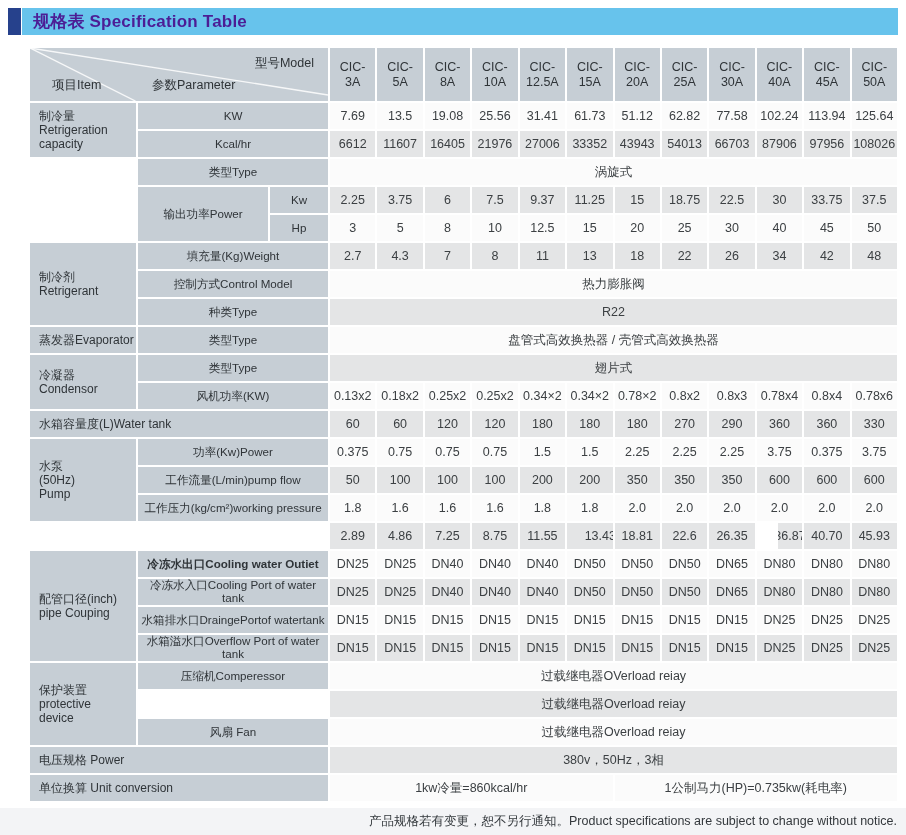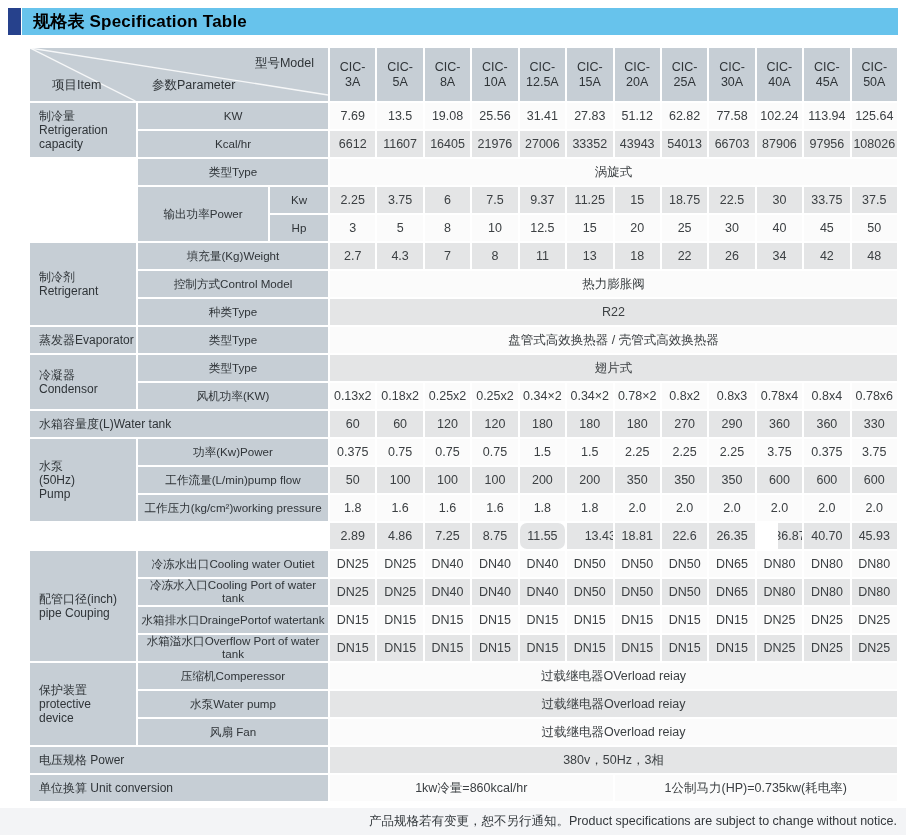--- a/index.html
+++ b/index.html
@@ -6,21 +6,21 @@
   body{
     width:906px;height:835px;position:relative;overflow:hidden;
     background:#ffffff;
     font-family:"Liberation Sans","DejaVu Sans",sans-serif;
     color:#3c4043;
   }
   
   .titlebar{display:flex;align-items:stretch;margin:8px 8px 0 8px;height:27px;}
   .titleblock{width:13px;background:#26418c;margin-right:1px;}
   .titlebar-bg{flex:1;background:#67c3ec;display:flex;align-items:center;}
-  .titlebar-bg span{font-size:17px;font-weight:bold;color:#000000;padding-left:11px;letter-spacing:.2px;}
+  .titlebar-bg span{font-size:17px;font-weight:bold;color:#4c1d95;padding-left:11px;letter-spacing:.2px;}
   
   #grid{
     display:grid;
     grid-template-columns:106px 130px 58px repeat(12,1fr);
     grid-template-rows:53px repeat(25,26px);
     gap:2px;
     width:867px;
     margin:13px 0 0 30px;
   }
   .cell{display:flex;align-items:center;justify-content:center;text-align:center;overflow:hidden;}
@@ -92,21 +92,21 @@
 50A</div>
     <div class="cell label item" style="grid-area: 2 / 1 / span 2 / span 1;">制冷量
 Retrigeration
 capacity</div>
     <div class="cell label param" style="grid-area: 2 / 2 / span 1 / span 2;">KW</div>
     <div class="cell data white" style="grid-area: 2 / 4 / span 1 / span 1;">7.69</div>
     <div class="cell data white" style="grid-area: 2 / 5 / span 1 / span 1;">13.5</div>
     <div class="cell data white" style="grid-area: 2 / 6 / span 1 / span 1;">19.08</div>
     <div class="cell data white" style="grid-area: 2 / 7 / span 1 / span 1;">25.56</div>
     <div class="cell data white" style="grid-area: 2 / 8 / span 1 / span 1;">31.41</div>
-    <div class="cell data white" style="grid-area: 2 / 9 / span 1 / span 1;">27.83</div>
+    <div class="cell data white" style="grid-area: 2 / 9 / span 1 / span 1;">61.73</div>
     <div class="cell data white" style="grid-area: 2 / 10 / span 1 / span 1;">51.12</div>
     <div class="cell data white" style="grid-area: 2 / 11 / span 1 / span 1;">62.82</div>
     <div class="cell data white" style="grid-area: 2 / 12 / span 1 / span 1;">77.58</div>
     <div class="cell data white" style="grid-area: 2 / 13 / span 1 / span 1;">102.24</div>
     <div class="cell data white" style="grid-area: 2 / 14 / span 1 / span 1;">113.94</div>
     <div class="cell data white" style="grid-area: 2 / 15 / span 1 / span 1;">125.64</div>
     <div class="cell label param" style="grid-area: 3 / 2 / span 1 / span 2;">Kcal/hr</div>
     <div class="cell data gray" style="grid-area: 3 / 4 / span 1 / span 1;">6612</div>
     <div class="cell data gray" style="grid-area: 3 / 5 / span 1 / span 1;">11607</div>
     <div class="cell data gray" style="grid-area: 3 / 6 / span 1 / span 1;">16405</div>
@@ -239,31 +239,31 @@
     <div class="cell data white" style="grid-area: 16 / 10 / span 1 / span 1;">2.0</div>
     <div class="cell data white" style="grid-area: 16 / 11 / span 1 / span 1;">2.0</div>
     <div class="cell data white" style="grid-area: 16 / 12 / span 1 / span 1;">2.0</div>
     <div class="cell data white" style="grid-area: 16 / 13 / span 1 / span 1;">2.0</div>
     <div class="cell data white" style="grid-area: 16 / 14 / span 1 / span 1;">2.0</div>
     <div class="cell data white" style="grid-area: 16 / 15 / span 1 / span 1;">2.0</div>
     <div class="cell data gray" style="grid-area: 17 / 4 / span 1 / span 1;">2.89</div>
     <div class="cell data gray" style="grid-area: 17 / 5 / span 1 / span 1;">4.86</div>
     <div class="cell data gray" style="grid-area: 17 / 6 / span 1 / span 1;">7.25</div>
     <div class="cell data gray" style="grid-area: 17 / 7 / span 1 / span 1;">8.75</div>
-    <div class="cell data gray" style="grid-area: 17 / 8 / span 1 / span 1; border-radius: 7px;">11.55</div>
+    <div class="cell data gray" style="grid-area: 17 / 8 / span 1 / span 1;">11.55</div>
     <div class="cell data gray" style="grid-area: 17 / 9 / span 1 / span 1; padding-left: 21px;">13.43</div>
     <div class="cell data gray" style="grid-area: 17 / 10 / span 1 / span 1;">18.81</div>
     <div class="cell data gray" style="grid-area: 17 / 11 / span 1 / span 1;">22.6</div>
     <div class="cell data gray" style="grid-area: 17 / 12 / span 1 / span 1;">26.35</div>
     <div class="cell data gray" style="grid-area: 17 / 13 / span 1 / span 1; margin-left: 21px;">36.87</div>
     <div class="cell data gray" style="grid-area: 17 / 14 / span 1 / span 1;">40.70</div>
     <div class="cell data gray" style="grid-area: 17 / 15 / span 1 / span 1;">45.93</div>
     <div class="cell label item" style="grid-area: 18 / 1 / span 4 / span 1;">配管口径(inch)
 pipe Couping</div>
-    <div class="cell label param" style="grid-area: 18 / 2 / span 1 / span 2;">冷冻水出口Cooling water Outiet</div>
+    <div class="cell label param" style="grid-area: 18 / 2 / span 1 / span 2; font-weight: bold;">冷冻水出口Cooling water Outiet</div>
     <div class="cell data white" style="grid-area: 18 / 4 / span 1 / span 1;">DN25</div>
     <div class="cell data white" style="grid-area: 18 / 5 / span 1 / span 1;">DN25</div>
     <div class="cell data white" style="grid-area: 18 / 6 / span 1 / span 1;">DN40</div>
     <div class="cell data white" style="grid-area: 18 / 7 / span 1 / span 1;">DN40</div>
     <div class="cell data white" style="grid-area: 18 / 8 / span 1 / span 1;">DN40</div>
     <div class="cell data white" style="grid-area: 18 / 9 / span 1 / span 1;">DN50</div>
     <div class="cell data white" style="grid-area: 18 / 10 / span 1 / span 1;">DN50</div>
     <div class="cell data white" style="grid-area: 18 / 11 / span 1 / span 1;">DN50</div>
     <div class="cell data white" style="grid-area: 18 / 12 / span 1 / span 1;">DN65</div>
     <div class="cell data white" style="grid-area: 18 / 13 / span 1 / span 1;">DN80</div>
@@ -306,21 +306,20 @@
     <div class="cell data gray" style="grid-area: 21 / 11 / span 1 / span 1;">DN15</div>
     <div class="cell data gray" style="grid-area: 21 / 12 / span 1 / span 1;">DN15</div>
     <div class="cell data gray" style="grid-area: 21 / 13 / span 1 / span 1;">DN25</div>
     <div class="cell data gray" style="grid-area: 21 / 14 / span 1 / span 1;">DN25</div>
     <div class="cell data gray" style="grid-area: 21 / 15 / span 1 / span 1;">DN25</div>
     <div class="cell label item" style="grid-area: 22 / 1 / span 3 / span 1;">保护装置
 protective
 device</div>
     <div class="cell label param" style="grid-area: 22 / 2 / span 1 / span 2;">压缩机Comperessor</div>
     <div class="cell data white" style="grid-area: 22 / 4 / span 1 / span 12;">过载继电器OVerload reiay</div>
-    <div class="cell label param" style="grid-area: 23 / 2 / span 1 / span 2;">水泵Water pump</div>
     <div class="cell data gray" style="grid-area: 23 / 4 / span 1 / span 12;">过载继电器Overload reiay</div>
     <div class="cell label param" style="grid-area: 24 / 2 / span 1 / span 2;">风扇 Fan</div>
     <div class="cell data white" style="grid-area: 24 / 4 / span 1 / span 12;">过载继电器Overload reiay</div>
     <div class="cell label item" style="grid-area: 25 / 1 / span 1 / span 3;">电压规格 Power</div>
     <div class="cell data gray" style="grid-area: 25 / 4 / span 1 / span 12;">380v，50Hz，3相</div>
     <div class="cell label item" style="grid-area: 26 / 1 / span 1 / span 3;">单位换算 Unit conversion</div>
     <div class="cell data white" style="grid-area: 26 / 4 / span 1 / span 6;">1kw冷量=860kcal/hr</div>
     <div class="cell data white" style="grid-area: 26 / 10 / span 1 / span 6;">1公制马力(HP)=0.735kw(耗电率)</div>
   </div>
 

